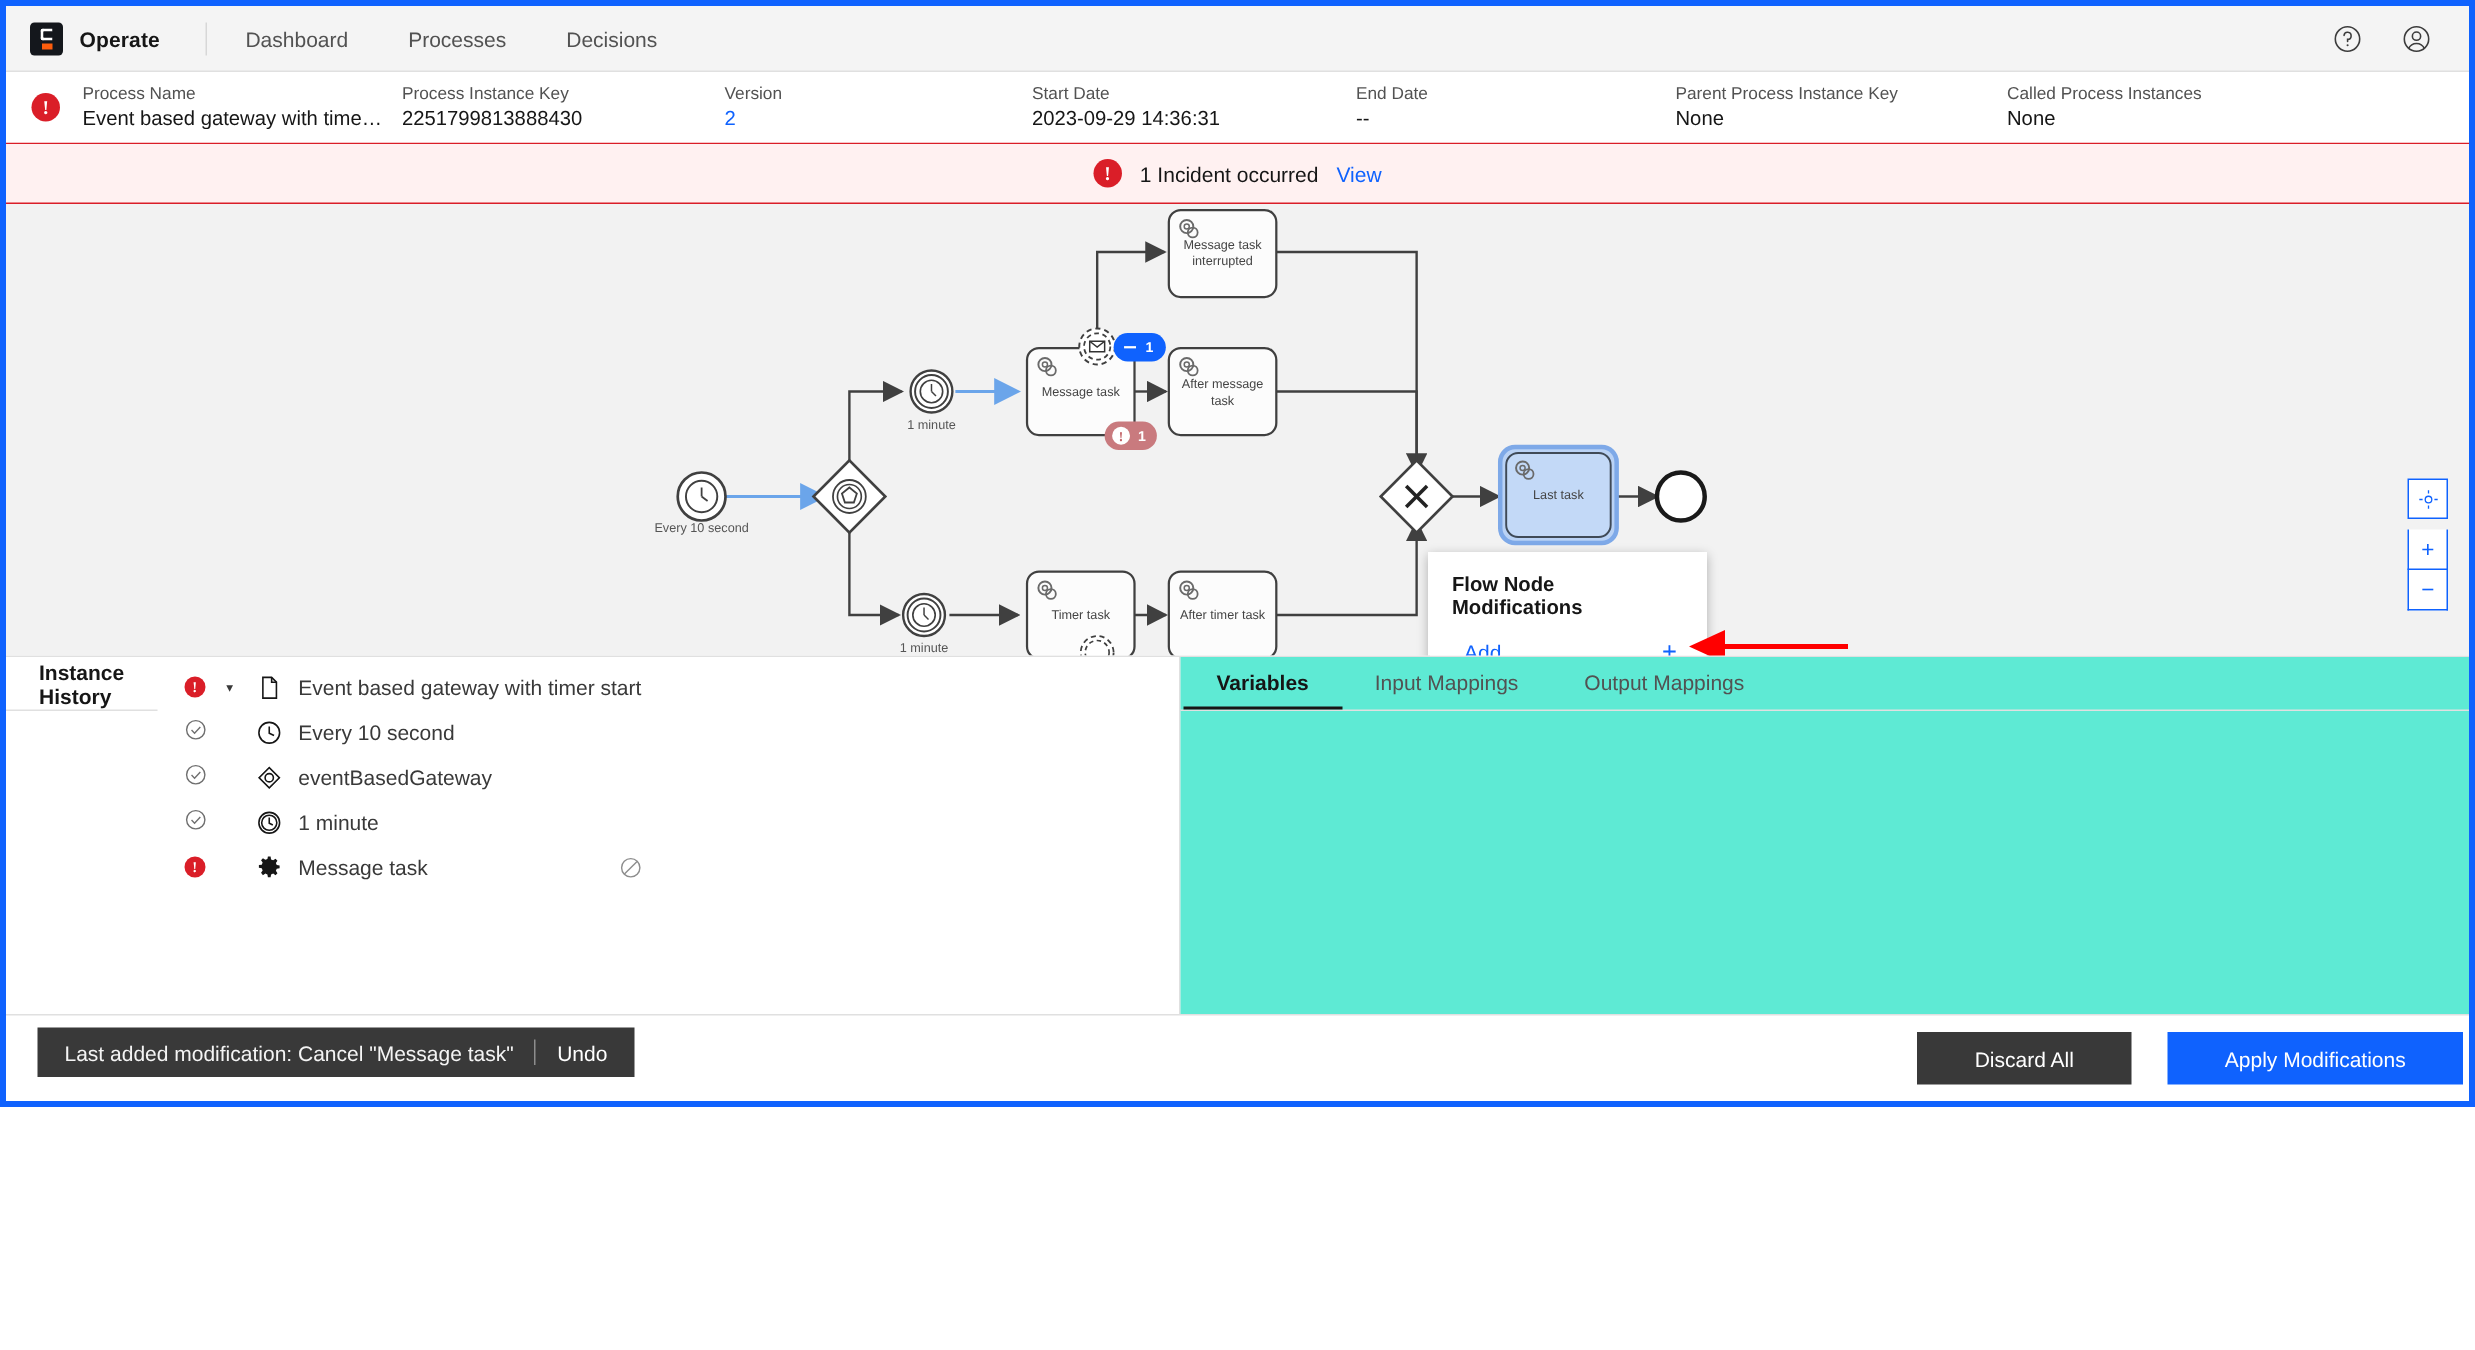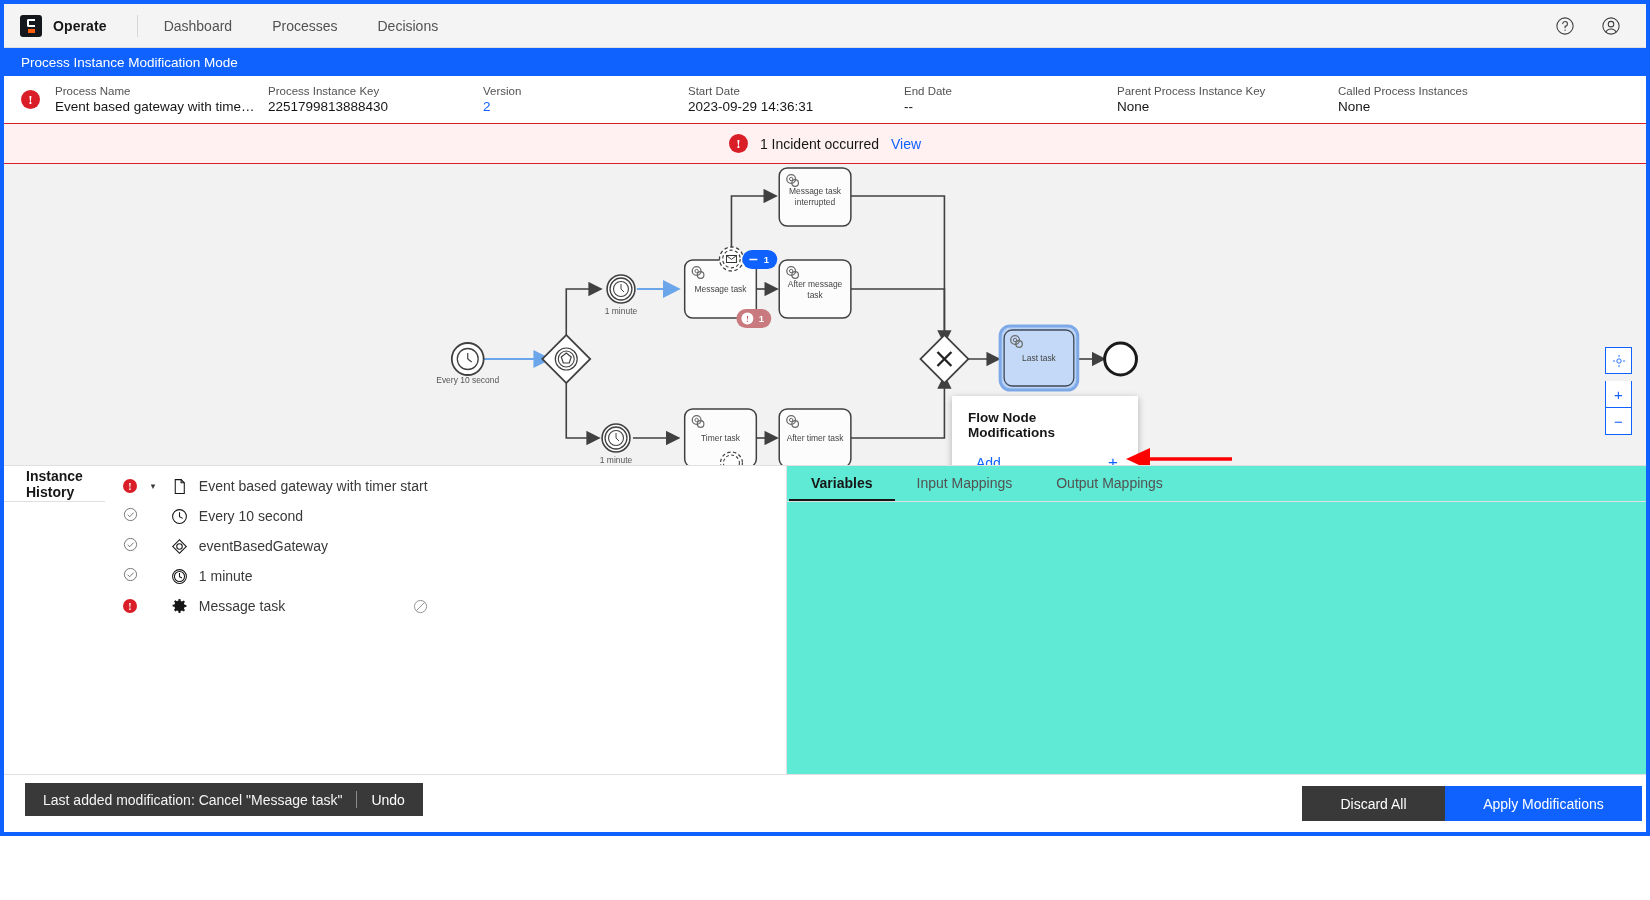--- a/index.html
+++ b/index.html
@@ -5,21 +5,21 @@
 <style>
   * { box-sizing: border-box; margin: 0; padding: 0; }
   html, body {
     width: 1650px; height: 900px;
     font-family: "Liberation Sans", sans-serif;
     background: #ffffff;
     overflow: hidden;
   }
   .app {
     position: relative;
-    width: 1650px; height: 836px;
+    width: 1650px; height: 738px;
     display: flex; flex-direction: column;
     border: 4px solid #0f62fe;
     background: #ffffff;
   }
 
   
   .topnav {
     height: 44px; flex: 0 0 44px;
     background: #f4f4f4;
     border-bottom: 1px solid #e0e0e0;
@@ -212,21 +212,21 @@
   }
   .toast-sep { width: 1px; height: 17px; background: #8d8d8d; }
   .toast-undo { color: #ffffff; cursor: pointer; }
   .footer-btns { margin-left: auto; display: flex; height: 35px; padding-right: 4px; padding-left: 40px; }
   .btn {
     display: flex; align-items: center; justify-content: center;
     font-size: 14px; cursor: pointer; border: none;
     font-family: "Liberation Sans", sans-serif;
   }
   .btn-discard { background: #393939; color: #ffffff; width: 143px; }
-  .btn-apply { background: #0f62fe; color: #ffffff; width: 197px; }
+  .btn-apply { background: #0f62fe; color: #ffffff; width: 197px; margin-left: 24px; }
 
   
   .bpmn-label { font-size: 8.5px; fill: #444; font-family: "Liberation Sans", sans-serif; }
   .bpmn-label-out { font-size: 8.5px; fill: #555; font-family: "Liberation Sans", sans-serif; }
   .badge-txt { font-size: 9.5px; fill: #ffffff; font-weight: 700; font-family: "Liberation Sans", sans-serif; }
   .badge-txt-red { font-size: 9.5px; fill: #ffffff; font-weight: 700; font-family: "Liberation Sans", sans-serif; }
 </style>
 </head>
 <body>
 
@@ -257,23 +257,20 @@
       <span class="icon-btn">
         <svg viewBox="0 0 32 32" fill="none" stroke="currentColor" stroke-width="1.7">
           <circle cx="16" cy="16" r="13"></circle>
           <circle cx="16" cy="13" r="4.4"></circle>
           <path d="M7.6 26.2a9.2 9.2 0 0 1 16.8 0"></path>
         </svg>
       </span>
     </div>
   </div>
 
-  <div class="modbar">
-    <span>Process Instance Modification Mode</span>
-  </div>
 
   <div class="inst-header">
     <div class="inst-state">
       <span class="err-dot">!</span>
     </div>
     <div class="meta-row">
       <div class="meta m0">
         <span class="meta-label">Process Name</span>
         <span class="meta-value truncate">Event based gateway with timer ...</span>
       </div>

